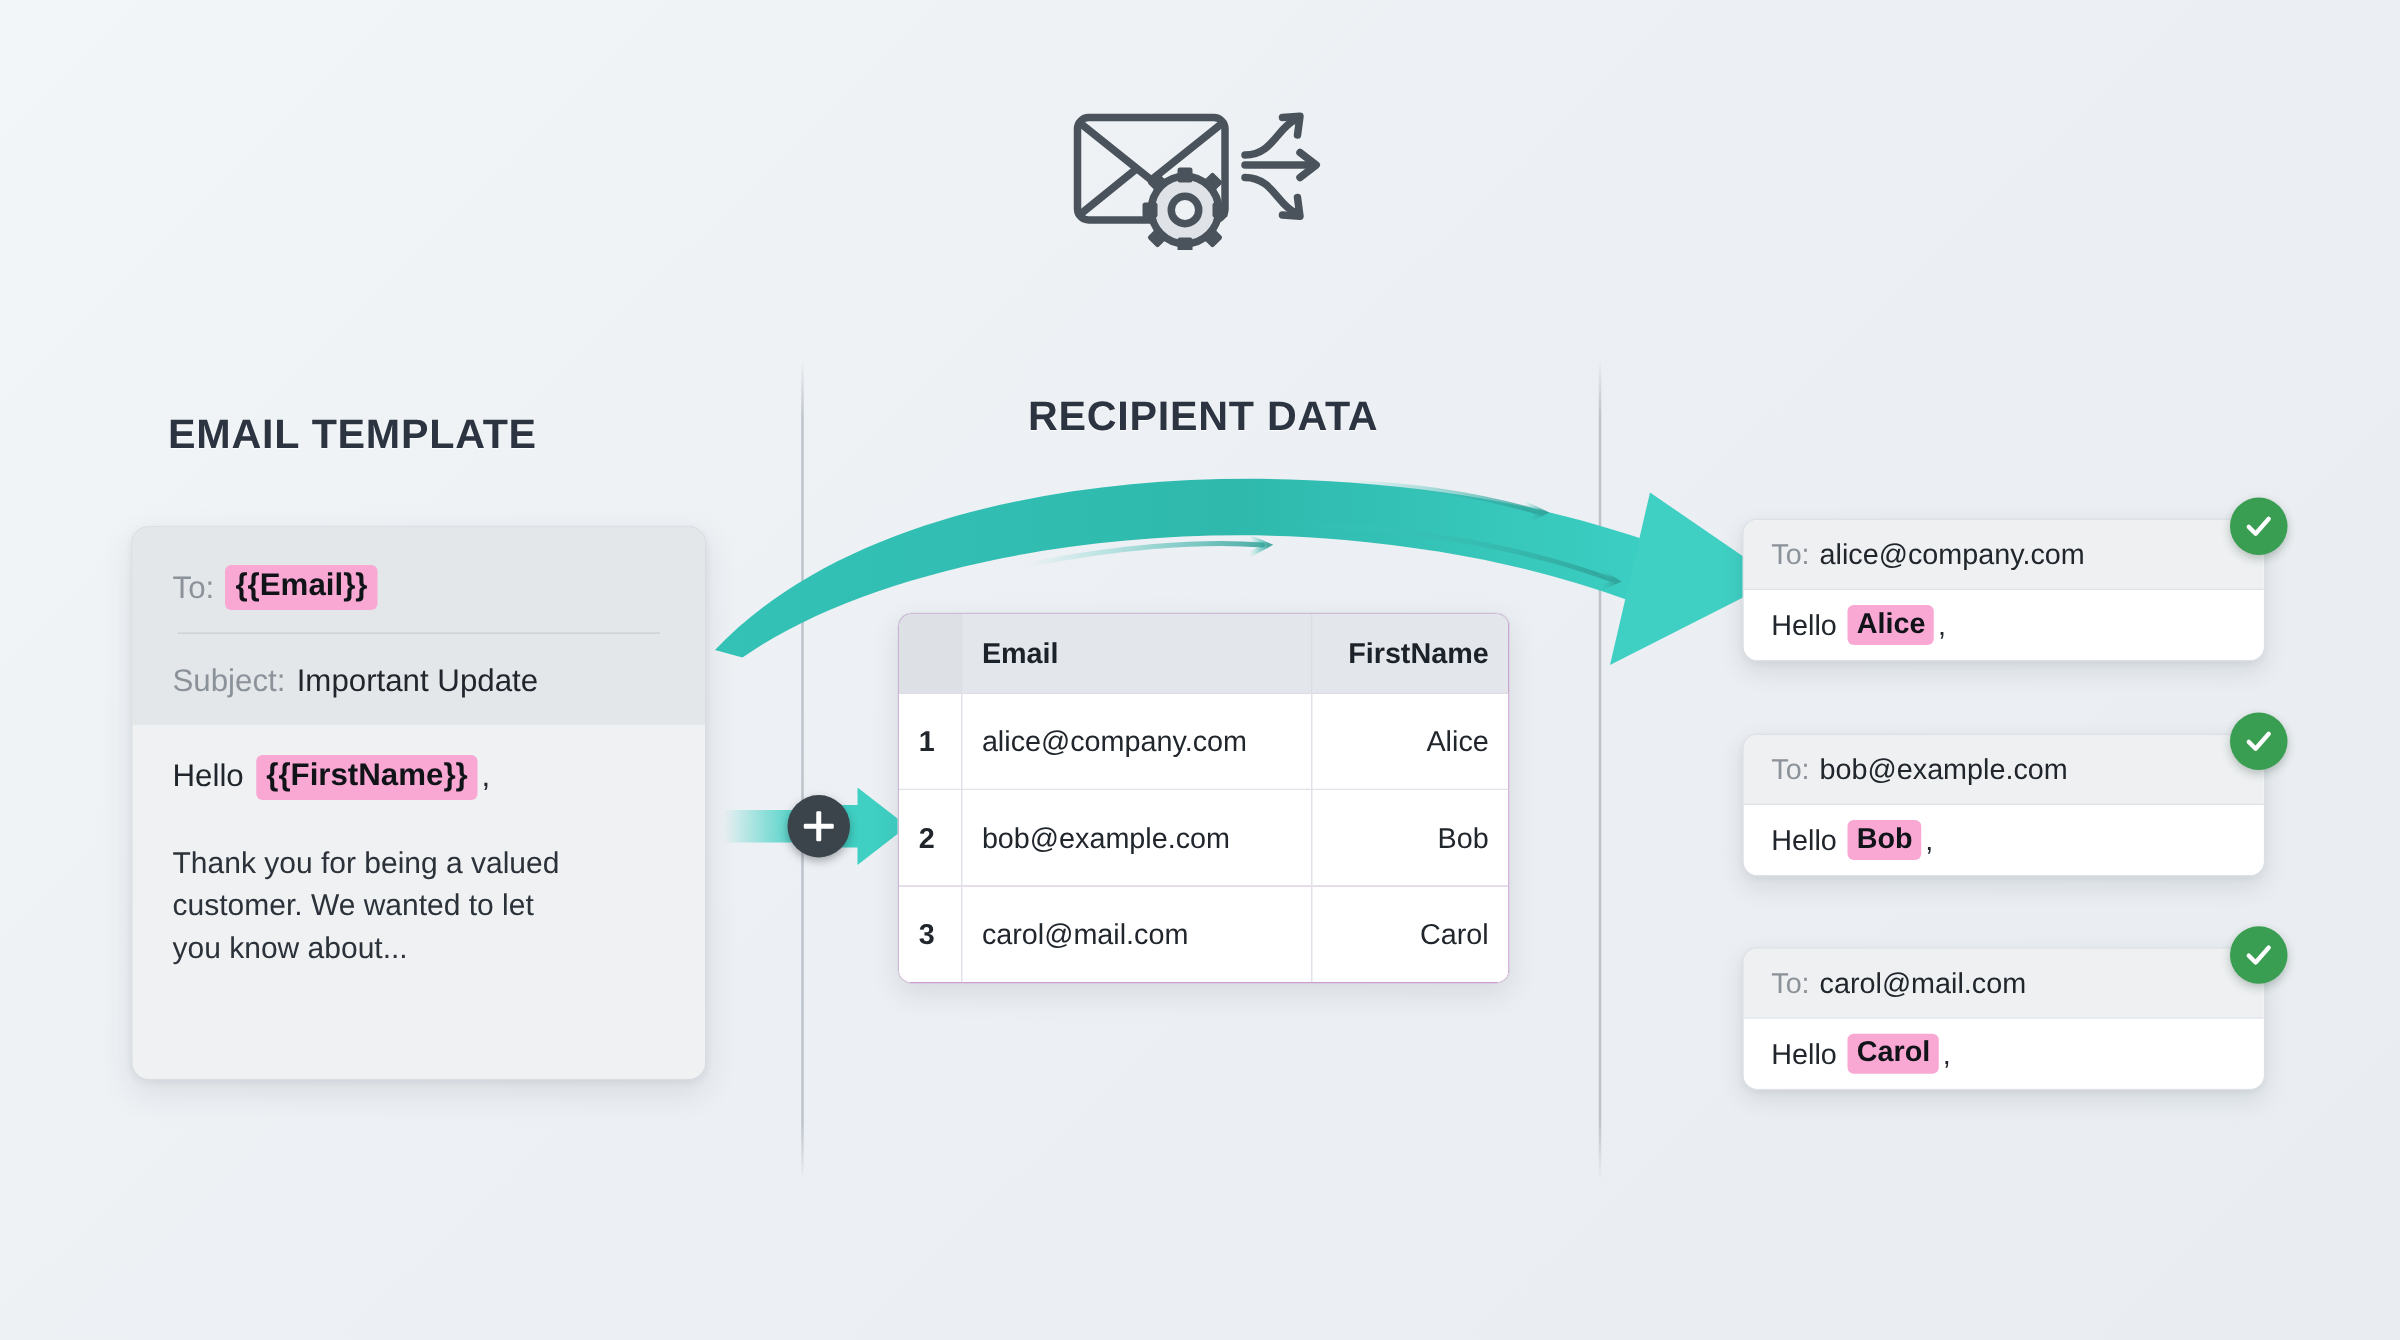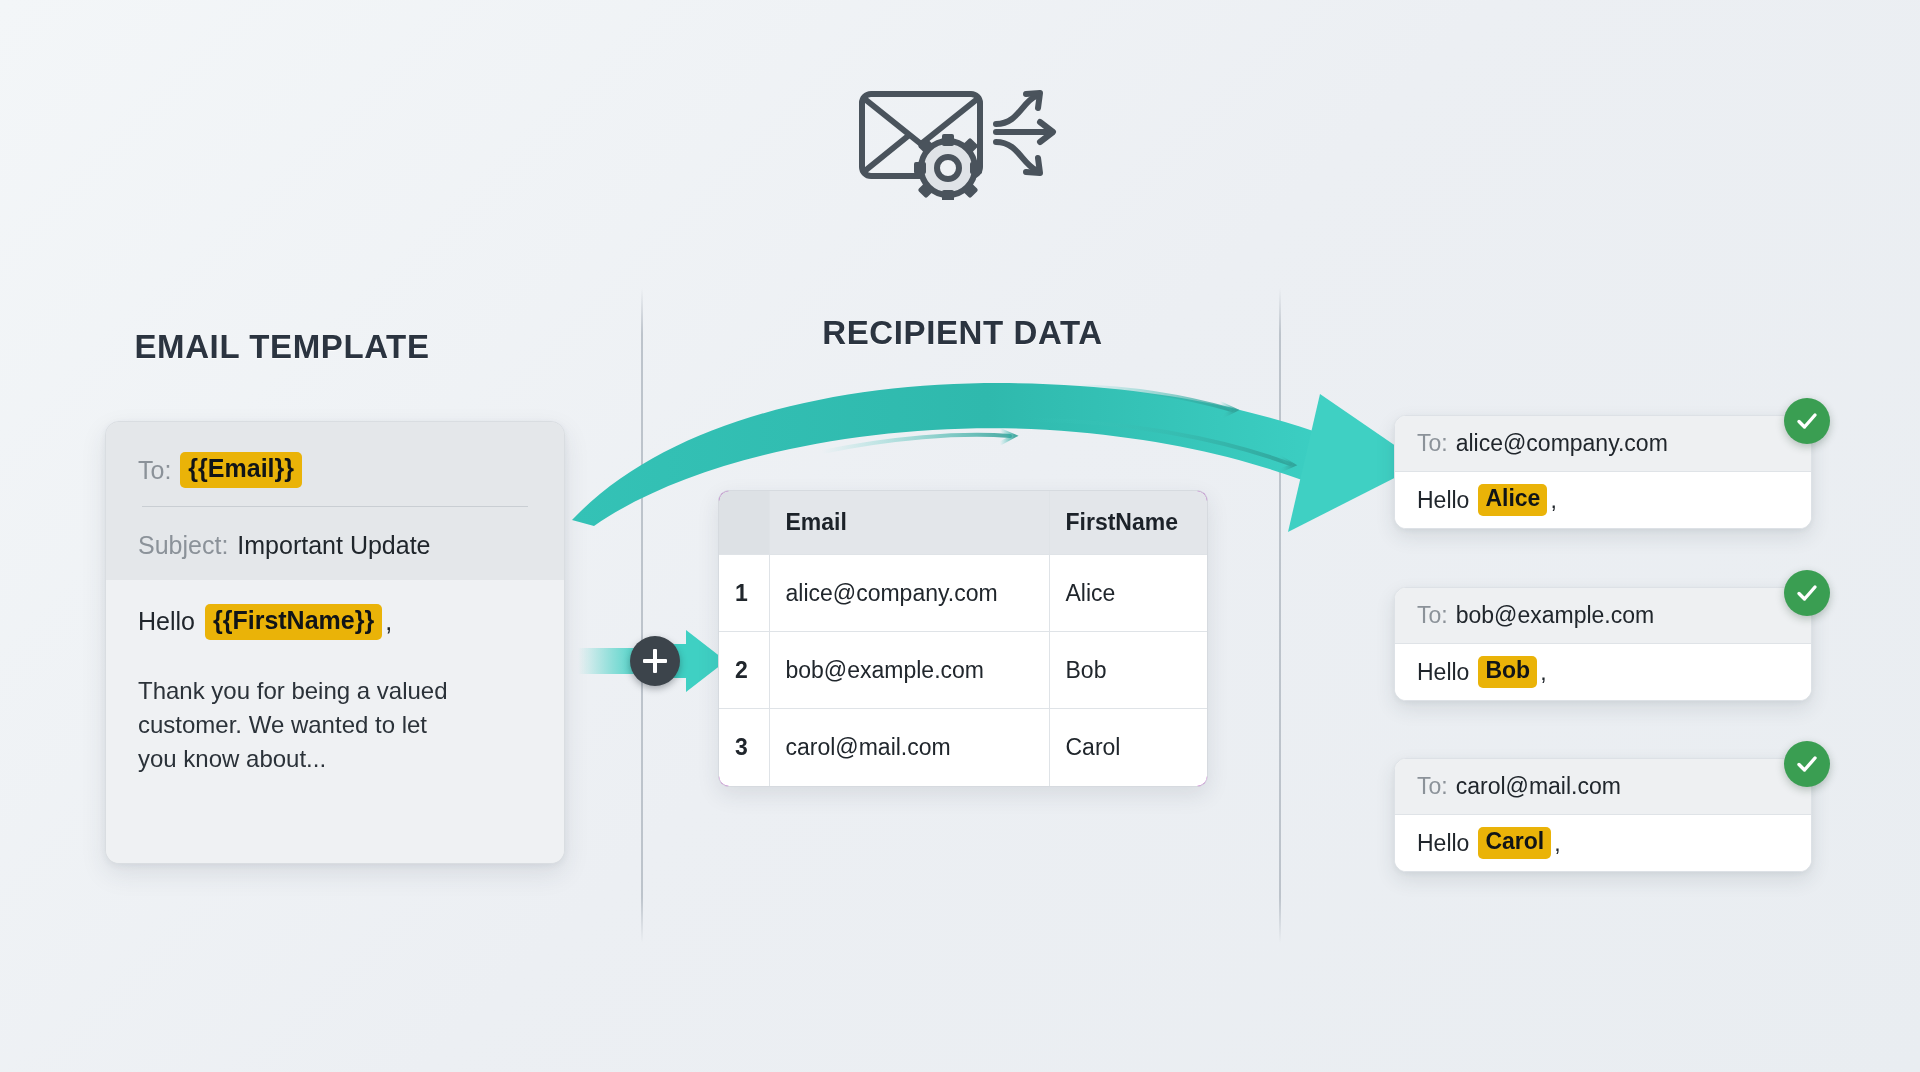--- a/index.html
+++ b/index.html
@@ -100,21 +100,21 @@
   }
   .tpl-para {
     font-size: 24px;
     color: #2b3239;
     line-height: 1.42;
     max-width: 330px;
   }
 
   .token {
     display: inline-block;
-    background: #eab308;
+    background: #f9a8d4;
     border-radius: 5px;
     padding: 2px 8px 4px 8px;
     font-weight: bold;
     color: #101418;
     line-height: 1.18;
   }
   .comma { color: #20262c; margin-left: 3px; }
 
   
   .connector { position: absolute; left: 578px; top: 620px; width: 160px; height: 80px; }
@@ -158,21 +158,21 @@
     background: #a21caf;
     border: 1px solid #d6dadf;
     box-shadow: 0 8px 22px rgba(40,52,66,0.10);
   }
   .data-table table { border-collapse: collapse; width: 100%; }
   .data-table th, .data-table td {
     border-right: 1px solid #dfe3e7;
     border-bottom: 1px solid #dfe3e7;
     text-align: left;
   }
-  .data-table th:last-child, .data-table td:last-child { border-right: none; }
+  .data-table th:last-child, .data-table td:last-child { border-right: none; text-align: right; }
   .data-table tr:last-child td { border-bottom: none; }
 
   .data-table thead th {
     background: #e3e6ea;
     font-size: 23px;
     font-weight: bold;
     color: #1c2229;
     padding: 18px 16px;
     height: 62px;
   }

